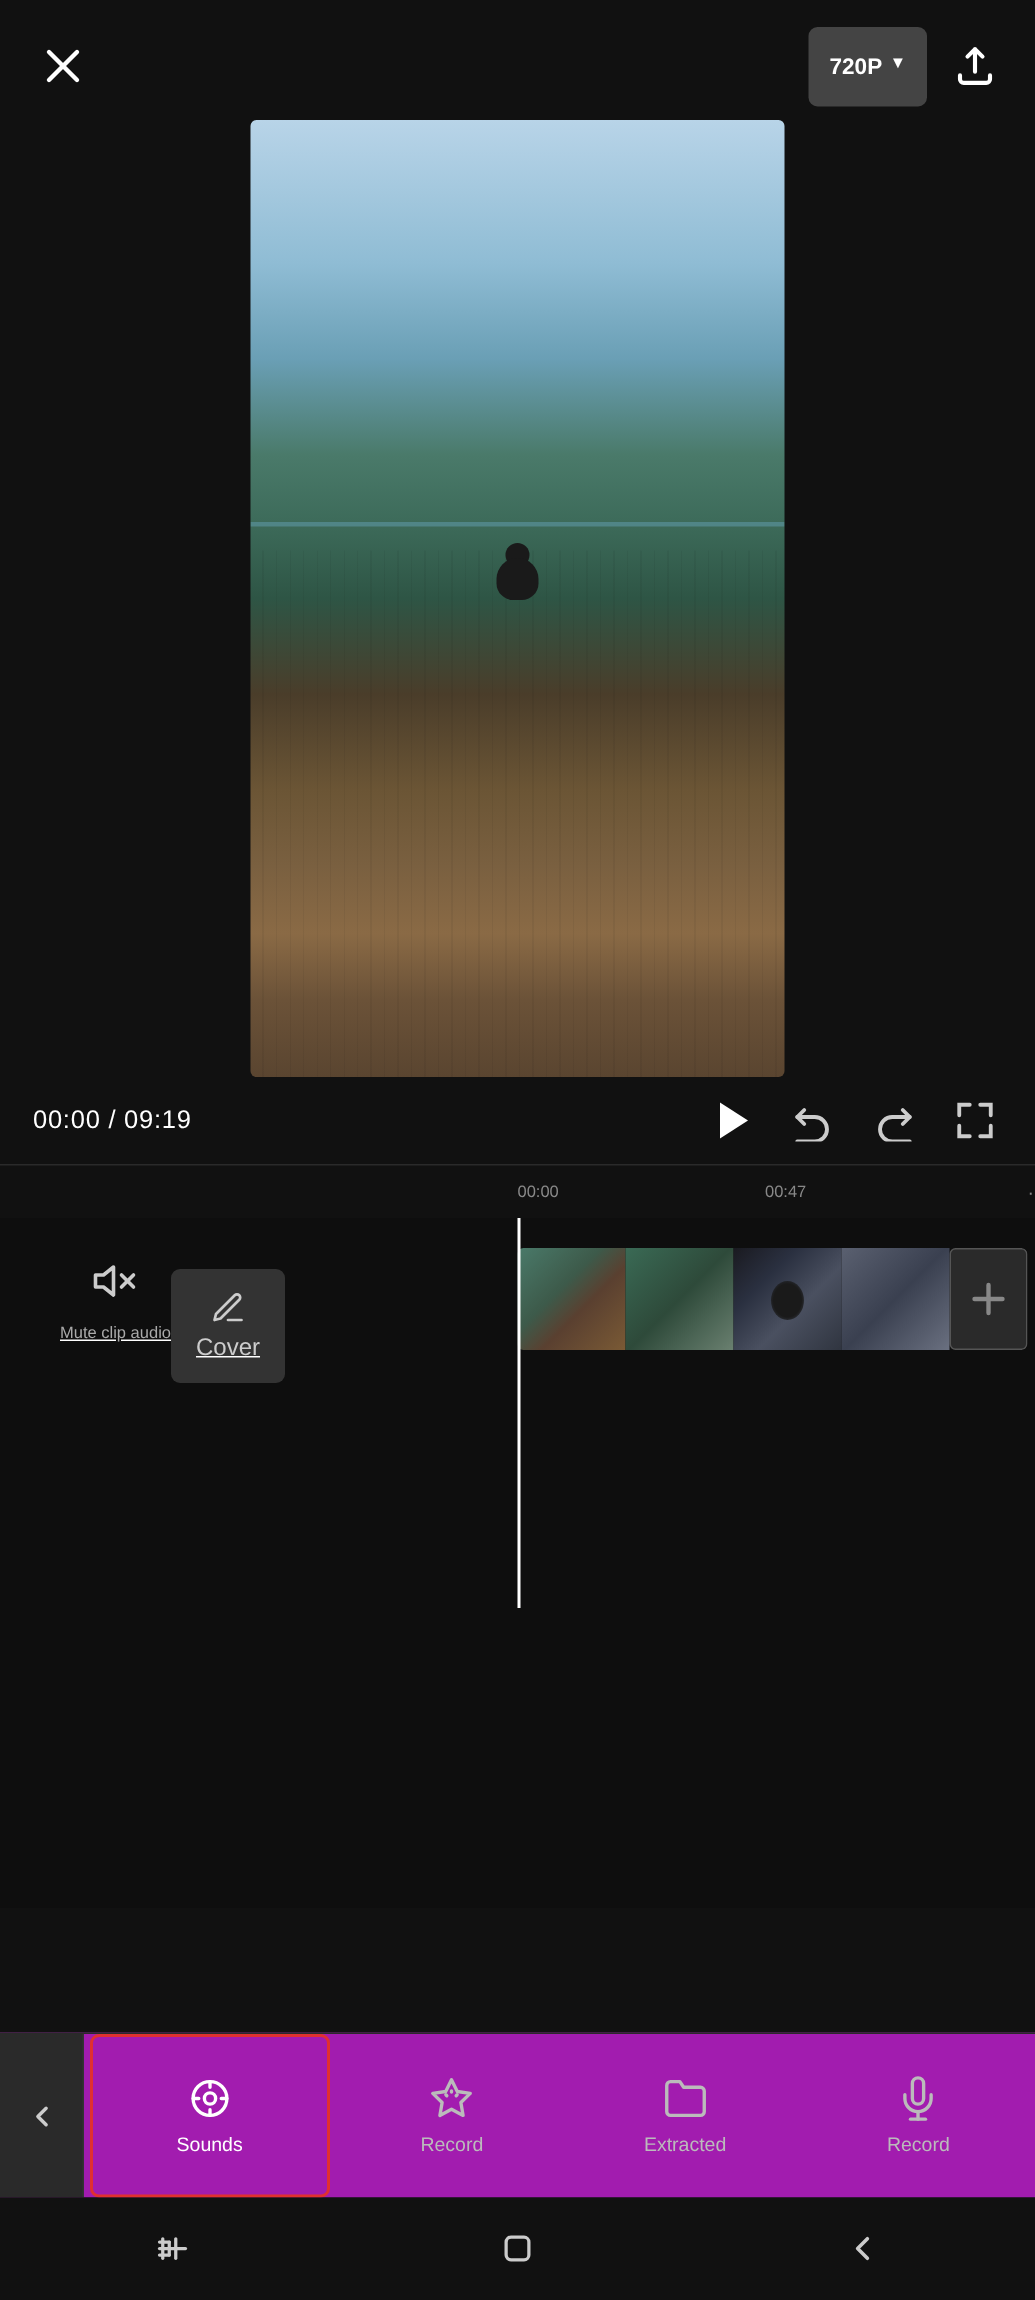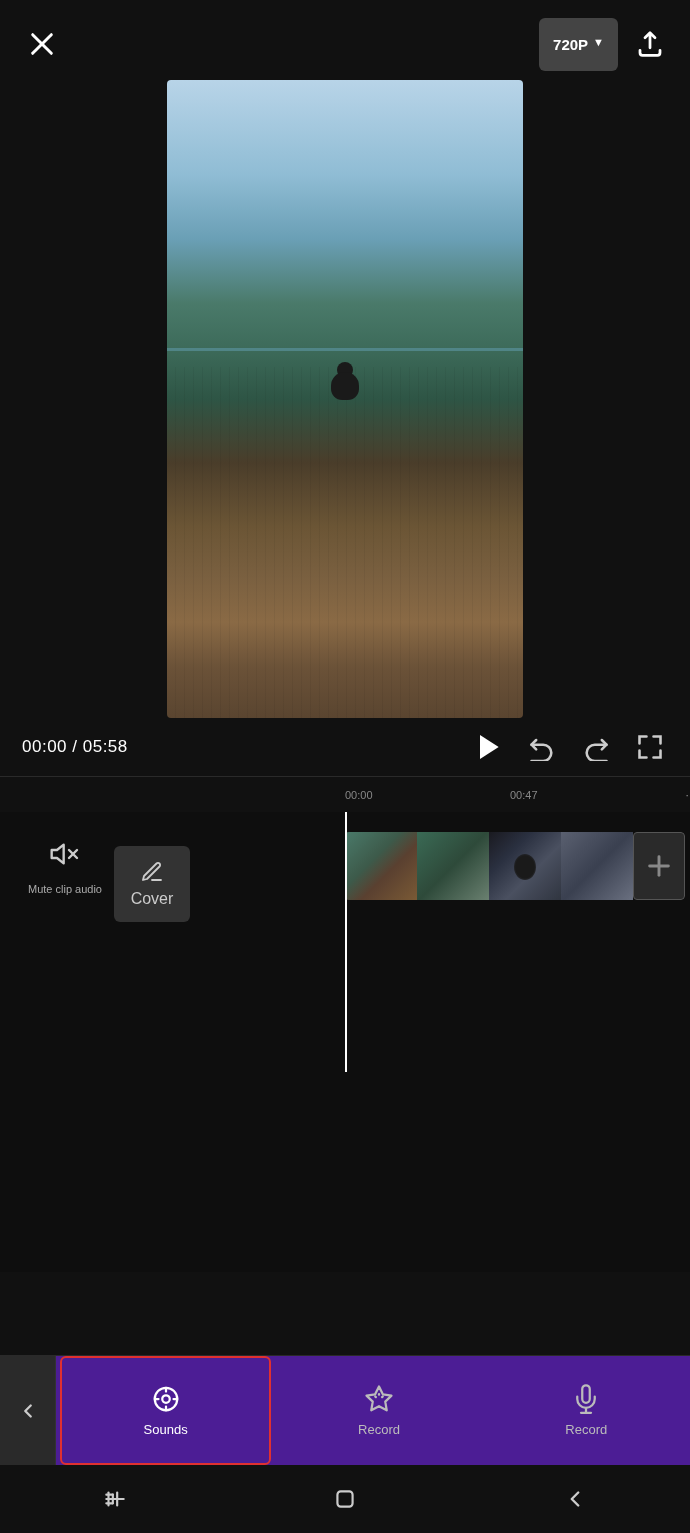--- a/index.html
+++ b/index.html
@@ -184,21 +184,22 @@
       position: absolute;
       left: 0;
       top: 0;
       width: 200px;
       height: 100%;
       display: flex;
       align-items: flex-start;
       justify-content: flex-end;
       padding-top: 20px;
       padding-right: 10px;
-      gap: 12px;
+      gap: 0;
+      text-decoration: underline;
     }
     .tool-item {
       display: flex;
       flex-direction: column;
       align-items: center;
       gap: 6px;
       cursor: pointer;
     }
     .tool-icon {
       width: 44px; height: 44px;
@@ -287,21 +288,21 @@
       height: 200px;
       background: #0e0e0e;
     }
 
     
     .bottom-nav {
       position: absolute;
       bottom: 68px;
       left: 0; right: 0;
       height: 110px;
-      background: #4c1d95;
+      background: #a21caf;
       display: flex;
       align-items: center;
       border-top: 1px solid #2a2a2a;
     }
 
     
     .nav-back {
       width: 56px;
       height: 100%;
       display: flex;
@@ -391,21 +392,21 @@
 <div class="video-preview">
   <div class="horizon-line"></div>
   <div class="sand-overlay"></div>
   <div class="bird-figure">
     <div class="bird-head"></div>
     <div class="bird-body"></div>
   </div>
 </div>
 
 <div class="playback-bar">
-  <div class="time-display"><span>00:00</span> / <span>05:58</span></div>
+  <div class="time-display"><span>00:00</span> / <span>09:19</span></div>
   <div class="playback-controls">
     <div class="ctrl-btn play-btn">
       <svg viewBox="0 0 24 24" fill="white">
         <polygon points="6,3 20,12 6,21"></polygon>
       </svg>
     </div>
     <div class="ctrl-btn">
       <svg viewBox="0 0 24 24" fill="none" stroke="#ccc" stroke-width="2.2" stroke-linecap="round" stroke-linejoin="round">
         <path d="M3 10h10a7 7 0 010 14H3"></path>
         <polyline points="7,6 3,10 7,14"></polyline>
@@ -495,20 +496,26 @@
     <div class="nav-tab">
       <svg viewBox="0 0 24 24" fill="none" stroke="#bbb" stroke-width="1.8" stroke-linecap="round" stroke-linejoin="round">
         <polygon points="12,2 15.09,8.26 22,9.27 17,14.14 18.18,21.02 12,17.77 5.82,21.02 7,14.14 2,9.27 8.91,8.26 12,2"></polygon>
         <line x1="12" y1="8" x2="12" y2="8.5"></line>
         <line x1="9" y1="10" x2="9.5" y2="10.5"></line>
         <line x1="15" y1="10" x2="14.5" y2="10.5"></line>
       </svg>
       <span class="nav-tab-label">Record</span>
     </div>
 
+    <div class="nav-tab">
+      <svg viewBox="0 0 24 24" fill="none" stroke="#bbb" stroke-width="1.8" stroke-linecap="round" stroke-linejoin="round">
+        <path d="M22 19a2 2 0 01-2 2H4a2 2 0 01-2-2V5a2 2 0 012-2h5l2 3h9a2 2 0 012 2z"></path>
+      </svg>
+      <span class="nav-tab-label">Extracted</span>
+    </div>
 
     <div class="nav-tab">
       <svg viewBox="0 0 24 24" fill="none" stroke="#bbb" stroke-width="1.8" stroke-linecap="round" stroke-linejoin="round">
         <path d="M12 1a3 3 0 00-3 3v8a3 3 0 006 0V4a3 3 0 00-3-3z"></path>
         <path d="M19 10v2a7 7 0 01-14 0v-2"></path>
         <line x1="12" y1="19" x2="12" y2="23"></line>
         <line x1="8" y1="23" x2="16" y2="23"></line>
       </svg>
       <span class="nav-tab-label">Record</span>
     </div>

